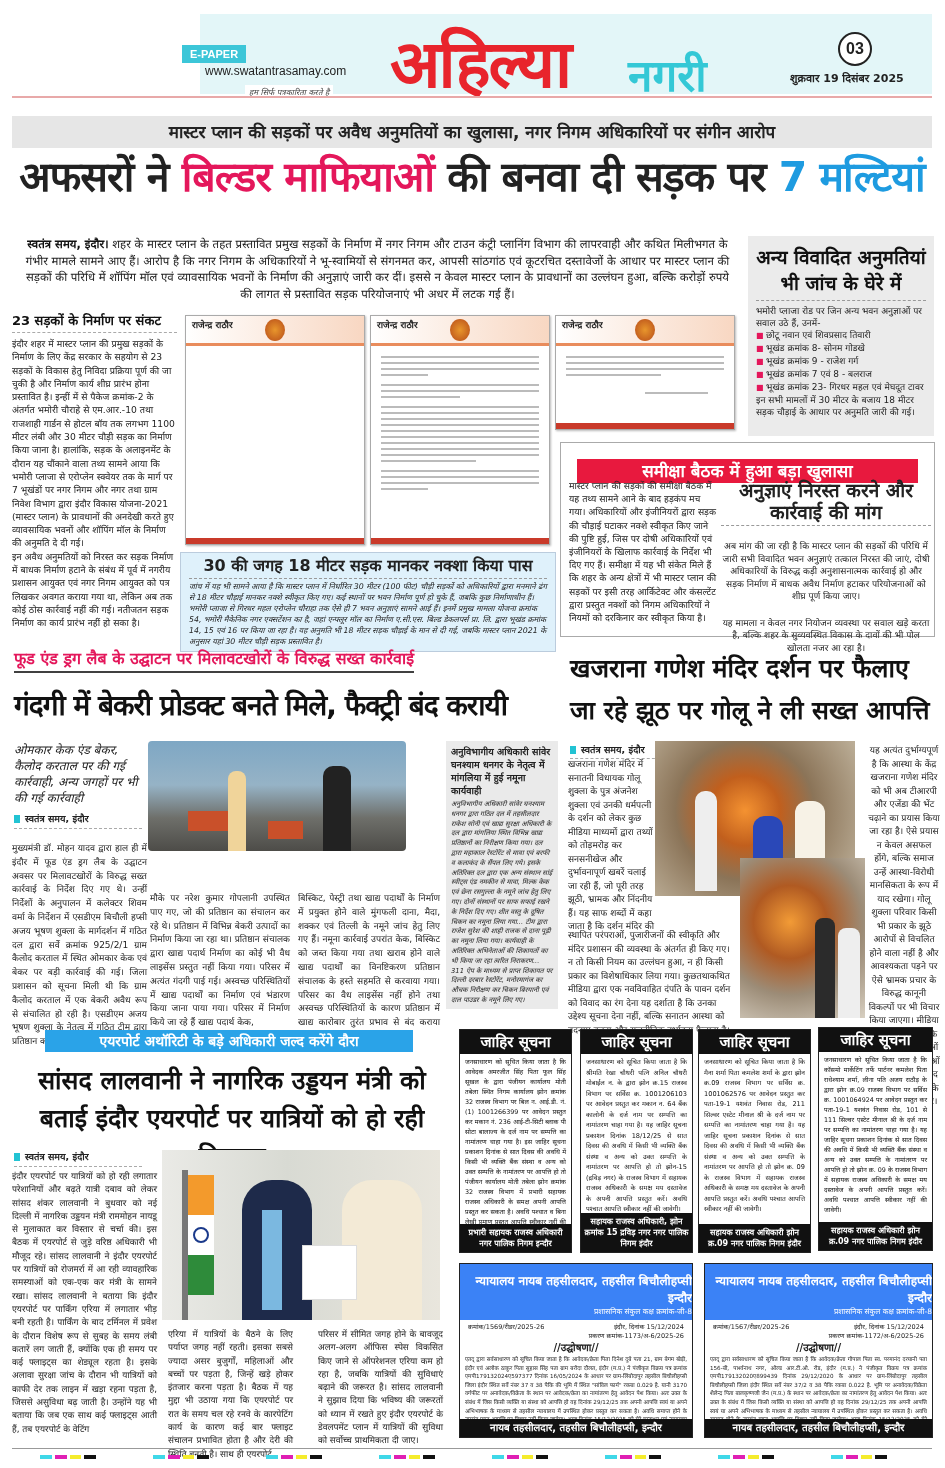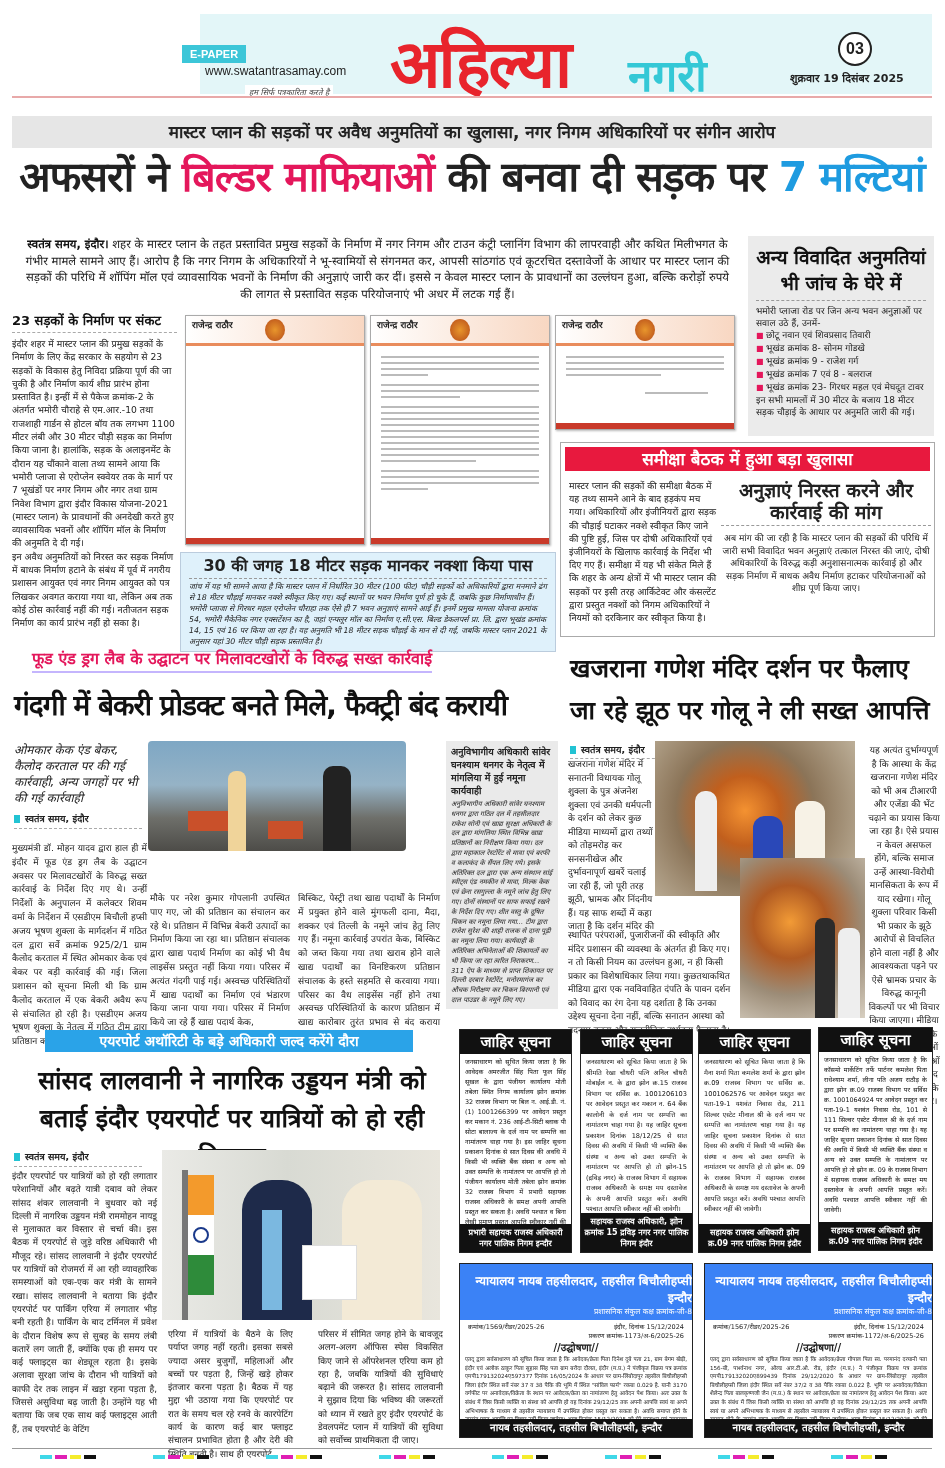--- a/index.html
+++ b/index.html
@@ -37,27 +37,27 @@
 .doc{background:#fff;border:1px solid #aaa;box-shadow:1px 1px 2px #bbb;overflow:hidden}
 .doc-hd{height:30px;background:linear-gradient(90deg,#fff 0%,#f8d7c2 100%);border-bottom:3px solid #e98c5c;position:relative}
 .doc-hd .nm{position:absolute;left:6px;top:2px;font:bold 9px "DejaVu Sans",sans-serif;color:#222}
 .doc-hd .emb{position:absolute;left:50%;top:3px;width:20px;height:22px;margin-left:-10px;border-radius:50%;background:radial-gradient(#e8962c,#b64a19)}
 .doc-body{padding:6px 10px}
 .doc-line{height:2px;background:#bbb;margin:4px 0}
 .doc-ft{position:absolute;bottom:0;left:0;right:0;height:6px;background:#c93a2a}
 .boxblue{left:180px;top:552px;width:376px;height:100px;background:#dff1fb;border:1px solid #bcd;padding:3px 8px}
 .boxblue h3{font:bold 16px "DejaVu Sans",sans-serif;text-align:center;line-height:20px;border-bottom:1px dashed #999;padding-bottom:2px}
 .boxblue p{font:italic 7.8px "DejaVu Sans",sans-serif;line-height:11px;margin-top:2px}
-.review{left:560px;top:442px;width:375px;height:195px;border:1px solid #aaa;padding:4px}
+.review{left:560px;top:442px;width:375px;height:195px;border:1px solid #aaa;padding:16px}
 .review-hd{background:#e8193e;color:#fff;text-align:center;font:bold 17px "DejaVu Sans",sans-serif;line-height:24px}
 .review-l{position:absolute;left:8px;top:36px;width:150px;font:9.2px "DejaVu Sans",sans-serif;line-height:13.2px}
 .review-r{position:absolute;left:160px;top:36px;width:210px}
 .review-r h4{font:bold 19px "DejaVu Sans",sans-serif;text-align:center;line-height:22px;border-bottom:1px dashed #999;padding-bottom:2px}
-.review-r p{font:9px "DejaVu Sans",sans-serif;line-height:12.5px;text-align:center;margin-top:6px}
-.kick2{left:32px;top:647px;font:bold 16px "DejaVu Sans",sans-serif;color:#e4175b;line-height:24px;border-bottom:2px solid #c4b5fd}
+.review-r p{font:9px "DejaVu Sans",sans-serif;line-height:12.5px;text-align:center;margin-top:14px}
+.kick2{left:14px;top:647px;font:bold 16px "DejaVu Sans",sans-serif;color:#e4175b;line-height:24px;border-bottom:2px solid #404040}
 .hl2{left:14px;top:686px;font:bold 28px "DejaVu Sans",sans-serif;line-height:40px;color:#111;white-space:nowrap;letter-spacing:-1px}
 .hl3{left:570px;top:648px;width:370px;font:bold 25px "DejaVu Sans",sans-serif;line-height:42px;color:#111;text-align:left}
 .byline{font:bold 9.5px "DejaVu Sans",sans-serif;color:#222}
 .byline:before{content:"";display:inline-block;width:6px;height:8px;background:#22c3d3;margin-right:5px;vertical-align:-1px}
 .photo{overflow:hidden}
 .ph-bakery{left:148px;top:741px;width:258px;height:110px;background:linear-gradient(180deg,#7ea7c4 0%,#96b3c6 40%,#6e6f6a 70%,#4d4c48 100%);border-radius:4px}
 .grey-box{left:446px;top:741px;width:112px;height:268px;background:#eaeaea;padding:4px 5px}
 .grey-box h4{font:bold 9.5px "DejaVu Sans",sans-serif;line-height:13px}
 .grey-box p{font:italic 6.8px "DejaVu Sans",sans-serif;line-height:9.8px;margin-top:3px}
 .ph-temple1{left:655px;top:741px;width:200px;height:155px;background:radial-gradient(circle at 45% 45%,#f49231 0%,#c15f1d 25%,#8b7458 50%,#c4b8a2 100%)}
@@ -179,20 +179,21 @@
   <h3>30 की जगह 18 मीटर सड़क मानकर नक्शा किया पास</h3>
   <p>जांच में यह भी सामने आया है कि मास्टर प्लान में निर्धारित 30 मीटर (100 फीट) चौड़ी सड़कों को अधिकारियों द्वारा मनमाने ढंग से 18 मीटर चौड़ाई मानकर नक्शे स्वीकृत किए गए। कई स्थानों पर भवन निर्माण पूर्ण हो चुके हैं, जबकि कुछ निर्माणाधीन हैं। भमोरी प्लाजा से गिरधर महल एरोप्लेन चौराहा तक ऐसे ही 7 भवन अनुज्ञाएं सामने आई हैं। इनमें प्रमुख मामला योजना क्रमांक 54, भमोरी मैकेनिक नगर एक्सटेंशन का है, जहां एन्फ्लूर मॉल का निर्माण ए.सी.एस. बिल्ड डेकलपर्स प्रा. लि. द्वारा भूखंड क्रमांक 14, 15 एवं 16 पर किया जा रहा है। यह अनुमति भी 18 मीटर सड़क चौड़ाई के मान से दी गई, जबकि मास्टर प्लान 2021 के अनुसार यहां 30 मीटर चौड़ी सड़क प्रस्तावित है।</p>
 </div>
 
 <div class="abs review">
   <div class="review-hd">समीक्षा बैठक में हुआ बड़ा खुलासा</div>
   <div class="review-l">मास्टर प्लान की सड़कों की समीक्षा बैठक में यह तथ्य सामने आने के बाद हड़कंप मच गया। अधिकारियों और इंजीनियरों द्वारा सड़क की चौड़ाई घटाकर नक्शे स्वीकृत किए जाने की पुष्टि हुई, जिस पर दोषी अधिकारियों एवं इंजीनियरों के खिलाफ कार्रवाई के निर्देश भी दिए गए हैं। समीक्षा में यह भी संकेत मिले हैं कि शहर के अन्य क्षेत्रों में भी मास्टर प्लान की सड़कों पर इसी तरह आर्किटेक्ट और कंसल्टेंट द्वारा प्रस्तुत नक्शों को निगम अधिकारियों ने नियमों को दरकिनार कर स्वीकृत किया है।</div>
   <div class="review-r">
     <h4>अनुज्ञाएं निरस्त करने और कार्रवाई की मांग</h4>
     <p>अब मांग की जा रही है कि मास्टर प्लान की सड़कों की परिधि में जारी सभी विवादित भवन अनुज्ञाएं तत्काल निरस्त की जाएं, दोषी अधिकारियों के विरुद्ध कड़ी अनुशासनात्मक कार्रवाई हो और सड़क निर्माण में बाधक अवैध निर्माण हटाकर परियोजनाओं को शीघ्र पूर्ण किया जाए।</p>
+    <p>यह मामला न केवल नगर नियोजन व्यवस्था पर सवाल खड़े करता है, बल्कि शहर के सुव्यवस्थित विकास के दावों की भी पोल खोलता नजर आ रहा है।</p>
   </div>
 </div>
 
 <div class="abs kick2">फूड एंड ड्रग लैब के उद्घाटन पर मिलावटखोरों के विरुद्ध सख्त कार्रवाई</div>
 <div class="abs hl2">गंदगी में बेकरी प्रोडक्ट बनते मिले, फैक्ट्री बंद करायी</div>
 <div class="abs" style="left:14px;top:742px;width:128px;font:italic 12px 'DejaVu Sans',sans-serif;line-height:16px;color:#222">ओमकार केक एंड बेकर, कैलोद करताल पर की गई कार्रवाही, अन्य जगहों पर भी की गई कार्रवाही</div>
 <div class="abs byline" style="left:14px;top:812px;width:128px;border-bottom:1px dashed #aaa;padding-bottom:3px">स्वतंत्र समय, इंदौर</div>
 <div class="abs photo ph-bakery">
   <div style="position:absolute;left:80px;top:30px;width:18px;height:80px;background:#f0d49a;border-radius:8px 8px 0 0"></div>
   <div style="position:absolute;left:175px;top:25px;width:28px;height:85px;background:#222;border-radius:10px 10px 0 0"></div>

